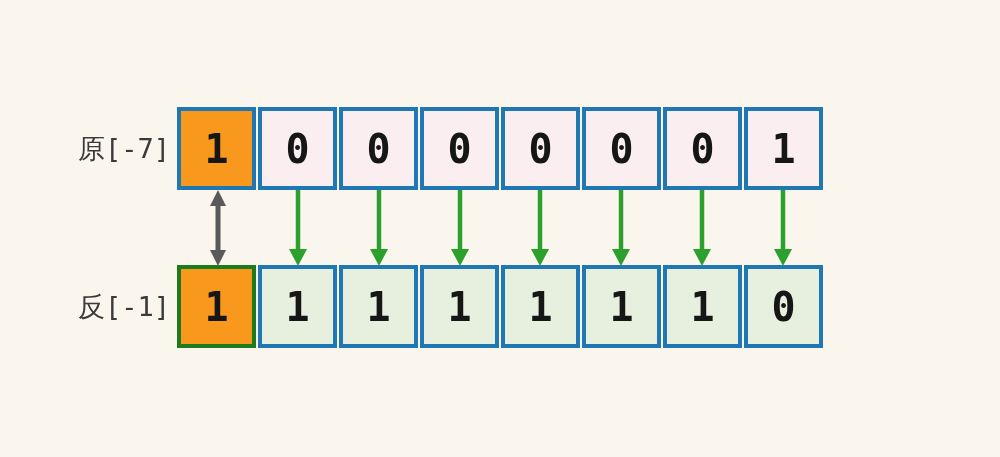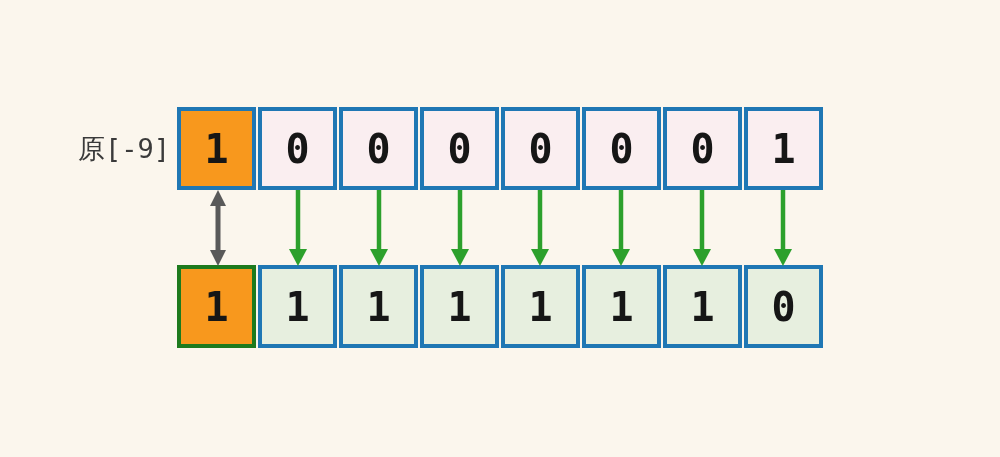--- a/index.html
+++ b/index.html
@@ -64,22 +64,23 @@
     width: 1000px;
     height: 457px;
     pointer-events: none;
   }
 </style>
 </head>
 <body>
 
 <div class="stage">
 
-  <div class="row-label label-top">原[-9]</div>
+  <div class="row-label label-top">原[-7]</div>
 
+  <div class="row-label label-bottom">反[-1]</div>
 
   <div class="bit-row row-top">
     <div class="cell fill-orange">1</div>
     <div class="cell fill-pink">0</div>
     <div class="cell fill-pink">0</div>
     <div class="cell fill-pink">0</div>
     <div class="cell fill-pink">0</div>
     <div class="cell fill-pink">0</div>
     <div class="cell fill-pink">0</div>
     <div class="cell fill-pink">1</div>

